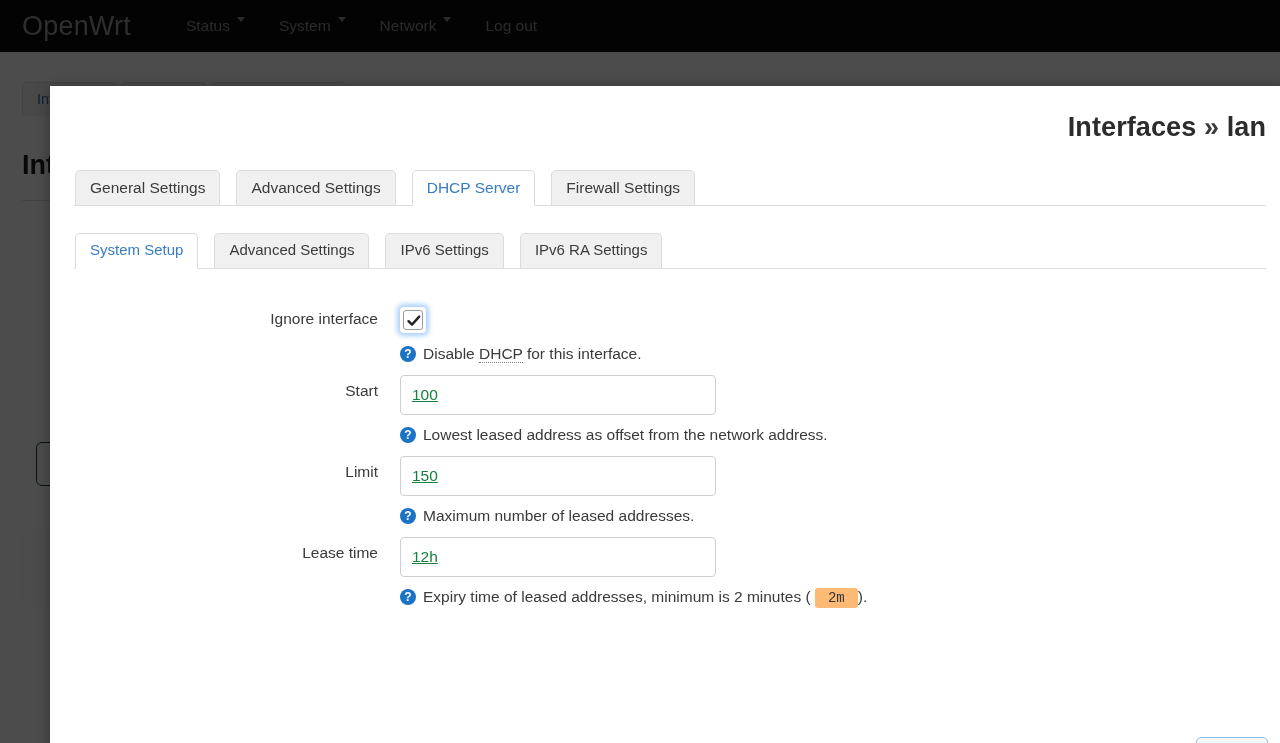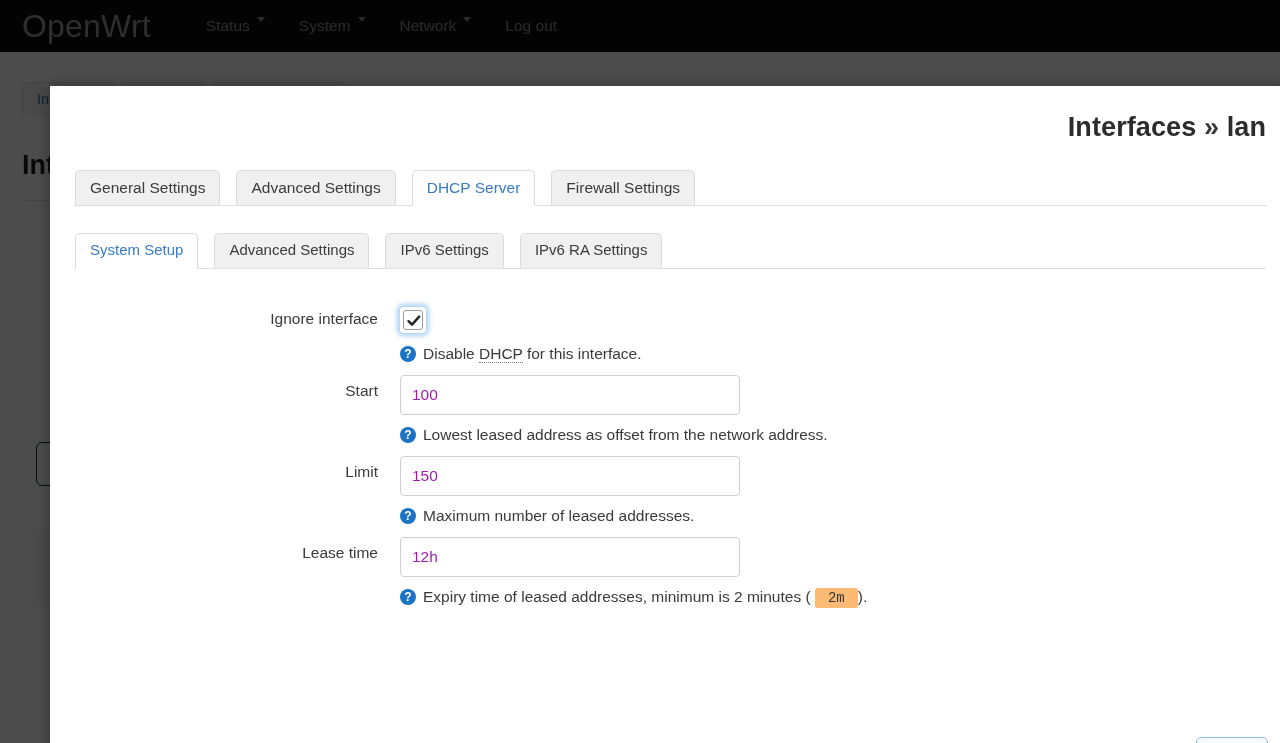--- a/index.html
+++ b/index.html
@@ -18,21 +18,21 @@
   }
 
   #topbar {
     position: absolute; top: 0; left: 0;
     width: 1280px; height: 52px;
     background: #0b0b0c;
     display: flex; align-items: center;
   }
   #brand {
     color: #9b9b9b;
-    font-size: 32px;
+    font-size: 27px;
     font-weight: 400;
     margin-left: 22px;
     letter-spacing: .2px;
   }
   #mainnav { display: flex; align-items: center; margin-left: 38px; }
   .navitem {
     color: #8d8d8d;
     font-size: 15.5px;
     padding: 0 17px;
     display: flex; align-items: flex-start; gap: 7px;
@@ -147,29 +147,30 @@
     width: 326px;
     text-align: right;
     padding-right: 22px;
     font-size: 15.5px;
     color: #3a3a3a;
     padding-top: 7px;
     white-space: nowrap;
   }
   .fctl { flex: 1; }
   .finput {
-    width: 340px; height: 40px;
+    width: 316px; height: 40px;
     border: 1px solid #cfcfcf;
     border-radius: 4px;
     background: #fff;
     font-size: 15.5px;
-    color: #a21caf;
+    color: #15803d;
     padding: 0 11px;
     font-family: "Liberation Sans", sans-serif;
     outline: none;
+    text-decoration: underline;
   }
 
   .cbwrap {
     display: inline-flex; align-items: center; justify-content: center;
     width: 26px; height: 26px; margin-top: 4px;
     border-radius: 4px;
     box-shadow: 0 0 5px 3px rgba(100,170,240,0.55);
   }
   .cbbox {
     width: 20px; height: 20px;

